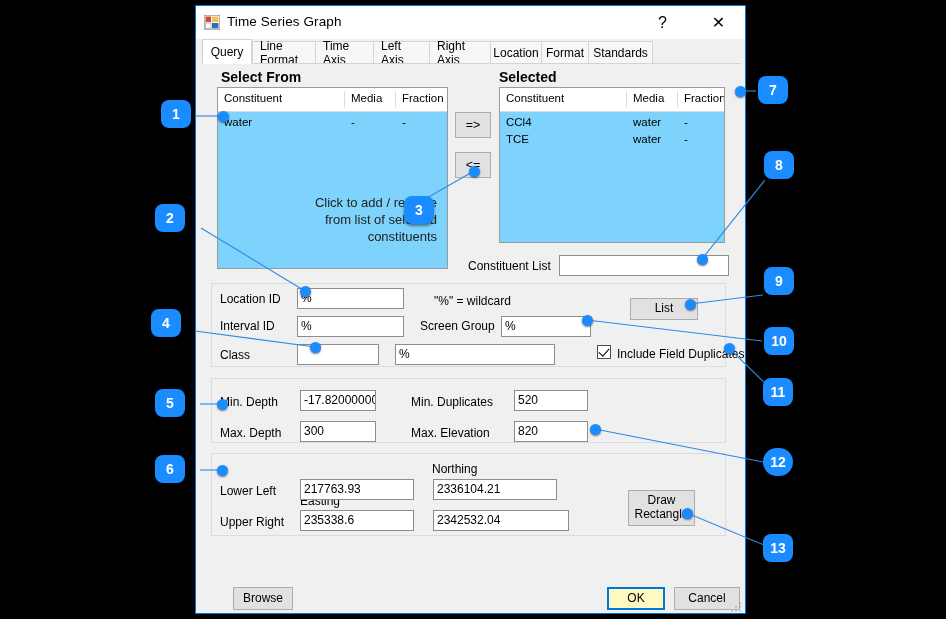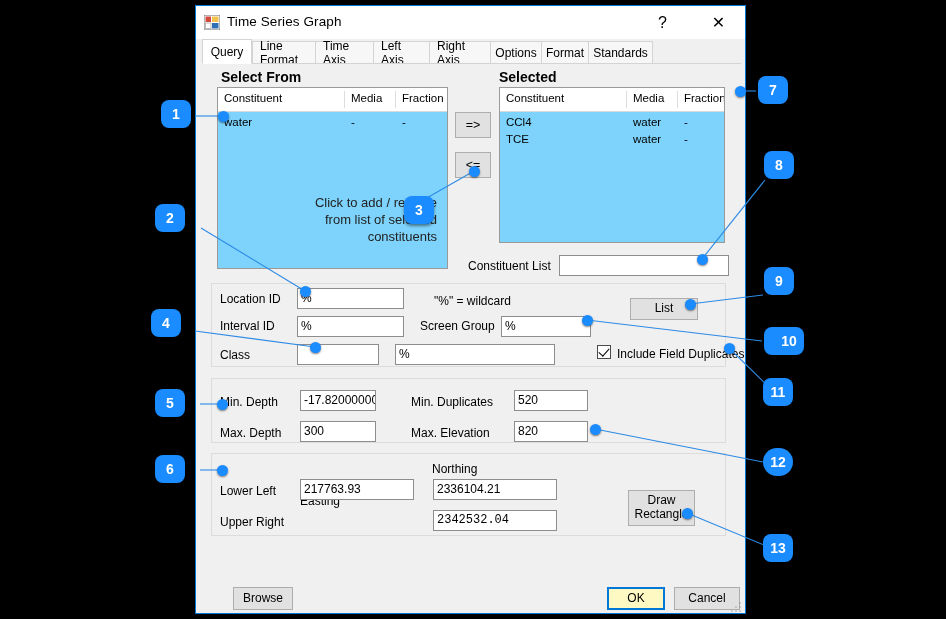--- a/index.html
+++ b/index.html
@@ -148,21 +148,21 @@
       <span class="title-btn help">?</span>
       <span class="title-btn close">✕</span>
     </div>
 
     <div class="tabstrip">
       <div class="tab active" style="left:0px;width:50px;">Query</div>
       <div class="tab" style="left:50px;width:64px;">Line Format</div>
       <div class="tab" style="left:113px;width:59px;">Time Axis</div>
       <div class="tab" style="left:171px;width:57px;">Left Axis</div>
       <div class="tab" style="left:227px;width:62px;">Right Axis</div>
-      <div class="tab" style="left:288px;width:52px;">Options</div>
+      <div class="tab" style="left:288px;width:52px;">Location</div>
       <div class="tab" style="left:339px;width:48px;">Format</div>
       <div class="tab" style="left:386px;width:65px;">Standards</div>
     </div>
 
     <div class="sec-title" style="left:25px;top:63px;">Select From</div>
     <div class="sec-title" style="left:303px;top:63px;">Selected</div>
 
     <div class="listbox" style="left:21px;top:81px;width:231px;height:182px;">
       <div class="lb-head">
         <span class="col" style="left:6px;">Constituent</span>
@@ -248,21 +248,22 @@
     <div class="group" style="left:15px;top:447px;width:515px;height:83px;"></div>
 
     <div class="lbl" style="left:104px;top:456px;margin-top:32px;">Easting</div>
     <div class="lbl" style="left:236px;top:456px;">Northing</div>
 
     <div class="lbl" style="left:24px;top:478px;">Lower Left</div>
     <div class="txt" style="left:104px;top:473px;width:114px;height:21px;">217763.93</div>
     <div class="txt" style="left:237px;top:473px;width:124px;height:21px;">2336104.21</div>
 
     <div class="lbl" style="left:24px;top:509px;">Upper Right</div>
-    <div class="txt" style="left:237px;top:504px;width:124px;height:21px;font-family:Liberation Mono, monospace;">2342532.04</div>
+    <div class="txt" style="left:104px;top:504px;width:114px;height:21px;">235338.6</div>
+    <div class="txt" style="left:237px;top:504px;width:136px;height:21px;">2342532.04</div>
 
     <div class="btn plain" style="left:432px;top:484px;width:67px;height:36px;flex-direction:column;">
       <span>Draw</span>
       <span>Rectangle</span>
     </div>
 
     <div class="btn plain" style="left:37px;top:581px;width:60px;height:23px;">Browse</div>
     <div class="btn plain focus" style="left:411px;top:581px;width:58px;height:23px;">OK</div>
     <div class="btn plain" style="left:478px;top:581px;width:66px;height:23px;">Cancel</div>
 
@@ -312,18 +313,18 @@
 
   <div class="badge" style="left:161px;top:100px;">1</div>
   <div class="badge" style="left:155px;top:204px;">2</div>
   <div class="badge" style="left:404px;top:196px;">3</div>
   <div class="badge" style="left:151px;top:309px;">4</div>
   <div class="badge" style="left:155px;top:389px;">5</div>
   <div class="badge" style="left:155px;top:455px;">6</div>
   <div class="badge" style="left:758px;top:76px;">7</div>
   <div class="badge" style="left:764px;top:151px;">8</div>
   <div class="badge" style="left:764px;top:267px;">9</div>
-  <div class="badge" style="left:764px;top:327px;padding-left:10px;">10</div>
+  <div class="badge" style="left:764px;top:327px;">10</div>
   <div class="badge" style="left:763px;top:378px;">11</div>
   <div class="badge" style="left:763px;top:448px;border-radius:14px;">12</div>
   <div class="badge" style="left:763px;top:534px;">13</div>
 
 </div>
 
 </body></html>

